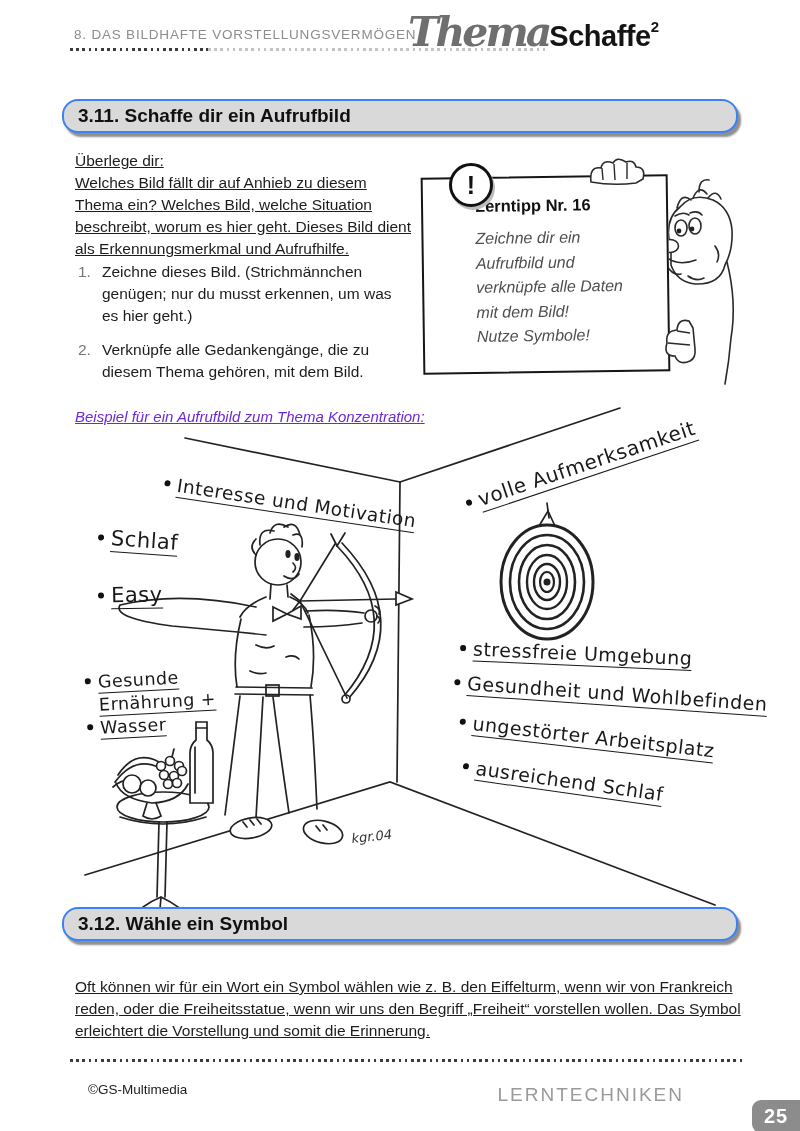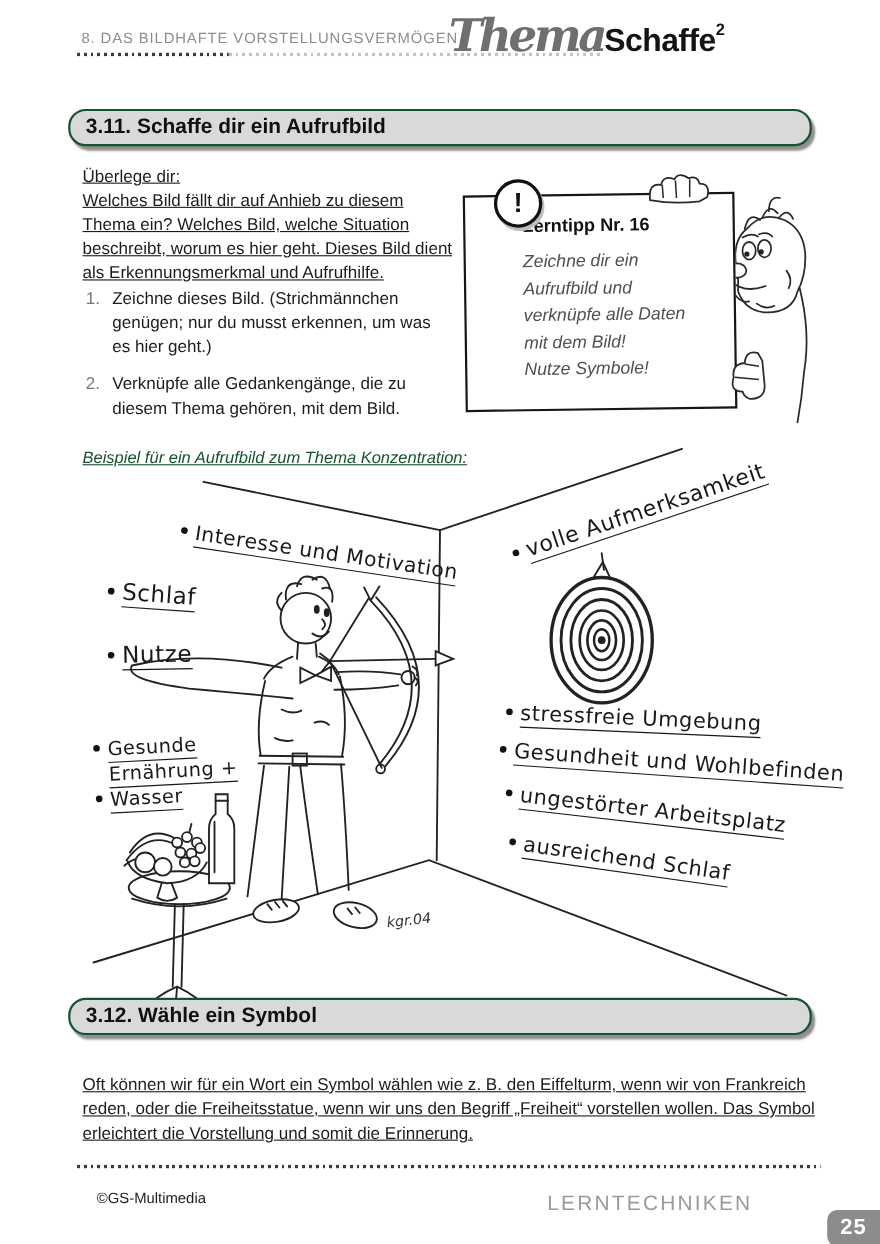--- a/index.html
+++ b/index.html
@@ -11,32 +11,32 @@
   .dots{position:absolute;height:3px;top:48px;}
   .dots-dark{left:70px;width:138px;background:repeating-linear-gradient(90deg,#3c3c3c 0 2.6px,transparent 2.6px 6.2px);}
   .dots-light{left:208px;width:340px;background:repeating-linear-gradient(90deg,#c3c3c3 0 2.6px,transparent 2.6px 6.2px);}
   .logo{position:absolute;left:408px;top:8px;white-space:nowrap;}
   .logo .easy{font-family:"DejaVu Serif",serif;font-style:italic;font-weight:bold;font-size:41px;color:#6f6f6f;letter-spacing:-3px;}
   .logo .learning{font-family:"Liberation Sans",sans-serif;font-weight:bold;font-size:29px;color:#141414;letter-spacing:-.5px;}
   .logo sup{font-weight:bold;font-size:15px;color:#141414;vertical-align:14px;}
 
   
   .bar{position:absolute;left:62px;width:658px;height:30px;background:#d9d9d9;
-       border:2px solid #14532d;border-radius:16px;box-shadow:3px 4px 2px #8f8f8f;
+       border:2px solid #3b82f6;border-radius:16px;box-shadow:3px 4px 2px #8f8f8f;
        display:flex;align-items:center;padding-left:14px;font-weight:bold;font-size:19px;color:#101010;}
   #bar1{top:99px;}
   #bar2{top:907px;}
 
   
   .para{position:absolute;font-size:15.5px;line-height:22px;color:#1c1c1c;text-decoration:underline;}
   #intro{left:75px;top:150px;width:370px;}
   .li{position:absolute;left:78px;display:flex;font-size:15.5px;line-height:22px;}
   #li1{top:261px;} #li2{top:339px;}
   .li .num{color:#757575;width:24px;flex:0 0 24px;}
-  #caption{left:75px;top:406px;font-style:italic;font-size:15px;color:#14532d;}
+  #caption{left:75px;top:406px;font-style:italic;font-size:15px;color:#6d28d9;}
   #s2text{left:75px;top:976px;width:668px;}
 
   
   .tipbox{position:absolute;left:422px;top:176px;width:243px;height:193px;background:#fff;
           border:2px solid #161616;transform:rotate(-.8deg);z-index:2;}
   .tip-title{margin:18px 0 0 52px;font-size:16.5px;font-weight:bold;color:#111;}
   .tip-body{margin:11px 0 0 52px;width:185px;font-style:italic;font-size:16px;line-height:24.5px;color:#4f4f4f;}
   .tip-icon{position:absolute;left:449px;top:163px;width:38px;height:38px;border-radius:50%;
             background:#fff;border:3px solid #111;z-index:3;display:flex;align-items:center;justify-content:center;
             font-size:25px;font-weight:bold;color:#111;box-shadow:2px 3px 0 #bdbdbd;}
@@ -217,21 +217,21 @@
           <path d="M240,216 L336,214"></path>
           <path d="M336,207 L352,214 L336,220 Z" fill="#fff"></path>
           <path d="M240,216 l-9,-7 M240,216 l-7,9"></path>
         </g>
         <text x="292" y="458" transform="rotate(-6 292 458)" font-size="13" font-style="italic" font-family="DejaVu Sans, sans-serif" fill="#333" stroke="none">kgr.04</text>
       </g>
     </svg>
 
     <div class="hw" id="lbl-interesse"><span class="dot"></span><span class="ul">Interesse und Motivation</span></div>
     <div class="hw" id="lbl-schlaf"><span class="dot"></span><span class="ul">Schlaf</span></div>
-    <div class="hw" id="lbl-ruhe"><span class="dot"></span><span class="ul">Nutze</span></div>
+    <div class="hw" id="lbl-ruhe"><span class="dot"></span><span class="ul">Easy</span></div>
     <div class="hw" id="lbl-nutrition">
       <div><span class="dot"></span><span class="ul">Gesunde</span></div>
       <div style="margin-left:13px;"><span class="ul">Ernährung +</span></div>
       <div><span class="dot"></span><span class="ul">Wasser</span></div>
     </div>
     <div class="hw" id="lbl-volle"><span class="dot"></span><span class="ul">volle Aufmerksamkeit</span></div>
     <div class="hw" id="lbl-stressfreie"><span class="dot"></span><span class="ul">stressfreie Umgebung</span></div>
     <div class="hw" id="lbl-gesundheit"><span class="dot"></span><span class="ul">Gesundheit und Wohlbefinden</span></div>
     <div class="hw" id="lbl-ungestoerter"><span class="dot"></span><span class="ul">ungestörter Arbeitsplatz</span></div>
     <div class="hw" id="lbl-ausreichend"><span class="dot"></span><span class="ul">ausreichend Schlaf</span></div>

